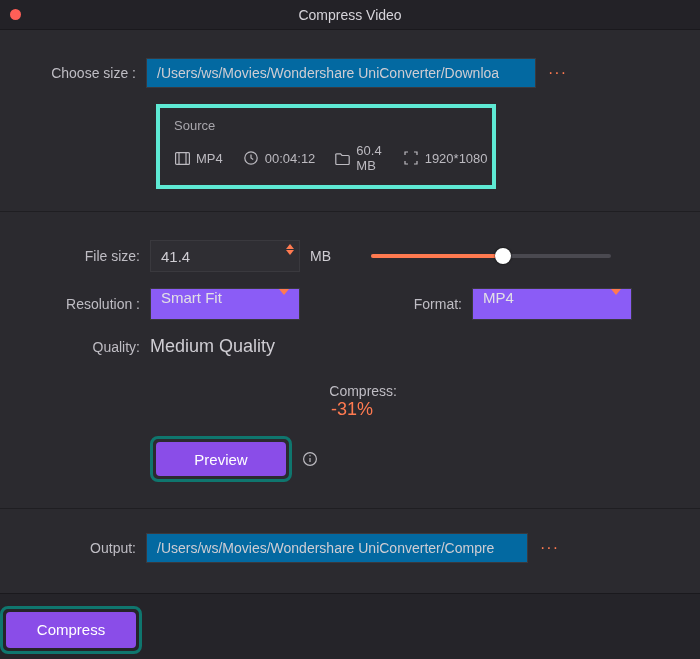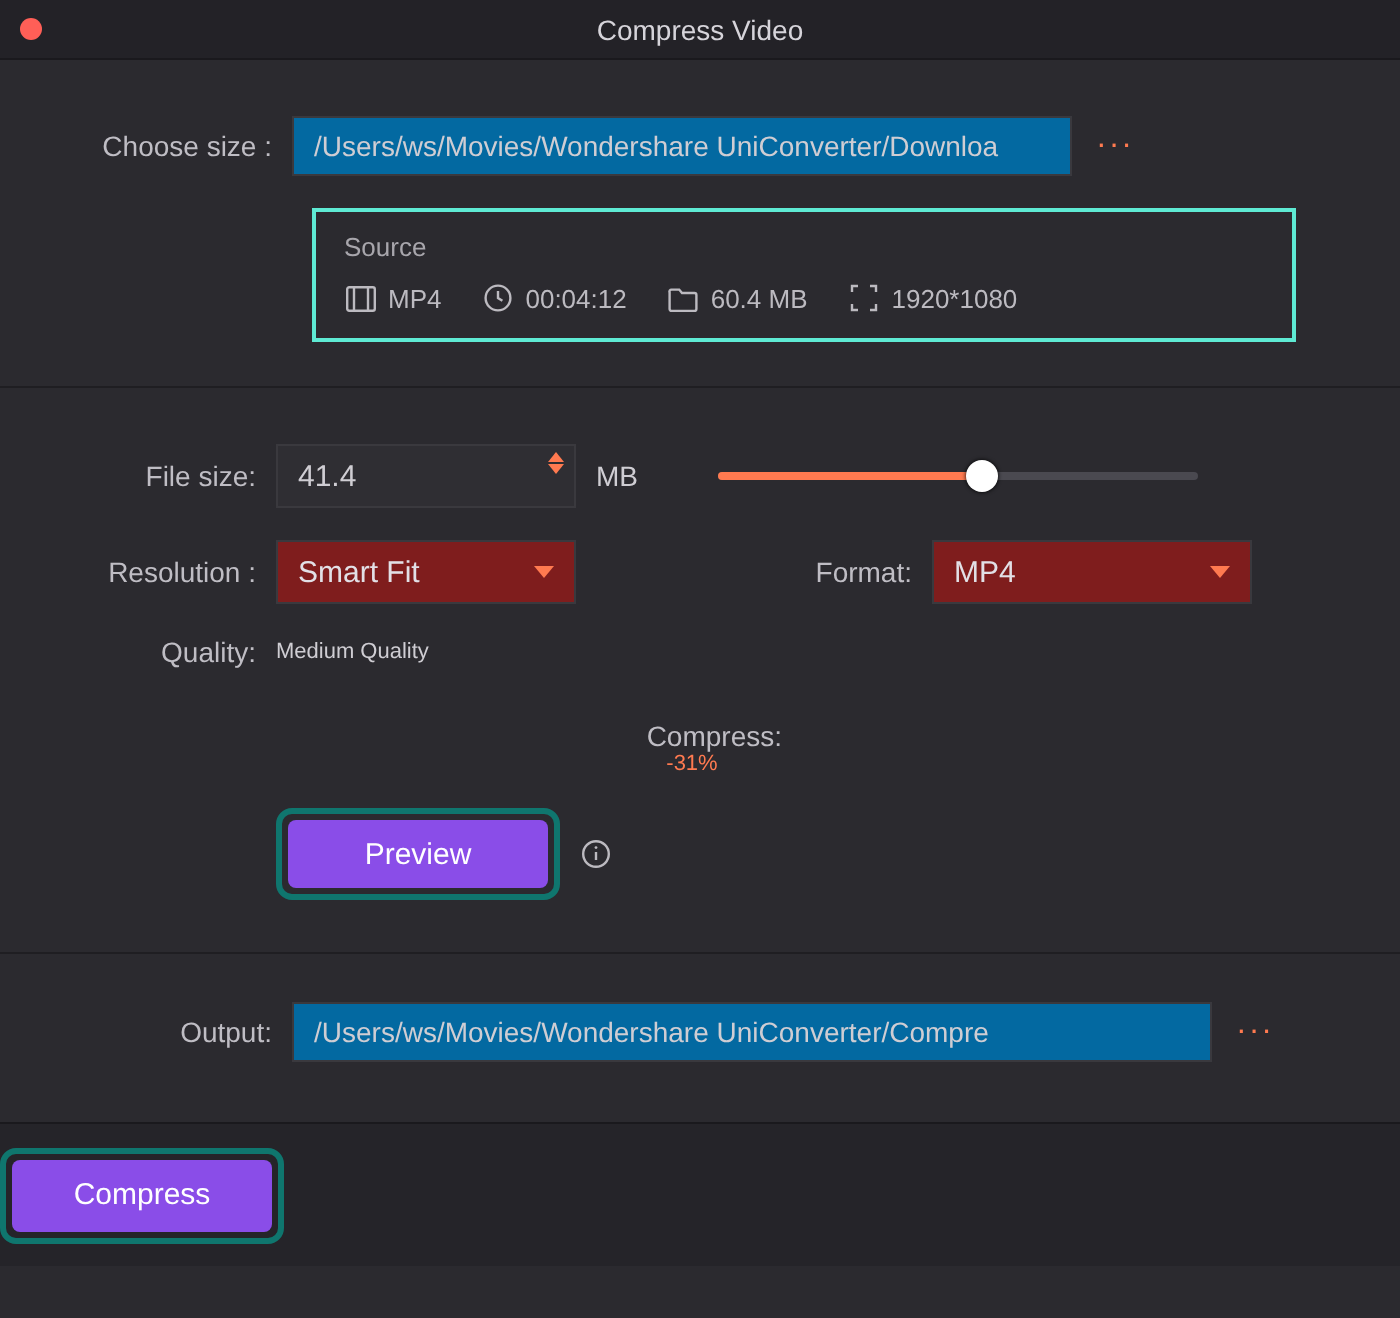--- a/index.html
+++ b/index.html
@@ -29,52 +29,52 @@
   .row { display:flex; align-items:center; margin-bottom: 16px; }
   .label { width: 110px; text-align:right; padding-right: 10px; color:#bfbdc4; font-size:14px; }
   .input-text {
     background:#0369a1; border:1px solid #3a393e; height:30px; line-height:28px;
     padding:0 10px; color:#cfcdd3; font-size:14px; white-space:nowrap; overflow:hidden;
     text-overflow: clip;
   }
 
   .more { color:#ff7a50; font-size:16px; letter-spacing:1px; margin-left:12px; cursor:pointer; }
   .source-box {
-    margin-left: 120px; width: 492px; border:2px solid #5eead4; padding:10px 14px 12px 14px;
+    margin-left: 120px; width: 340px; border:4px solid #5eead4; padding:10px 14px 12px 14px;
   }
   .source-title { font-size:13px; color:#a8a6ac; margin-bottom:10px; }
   .source-meta { display:flex; align-items:center; gap:20px; color:#bcbac0; font-size:13px;}
   .meta-item { display:flex; align-items:center; gap:6px; }
   .ico { width:16px; height:16px; display:inline-flex; align-items:center; justify-content:center; }
   .ico svg { display:block; }
 
-  .mid { padding: 28px 36px 10px 28px; }
+  .mid { padding: 28px 36px 10px 40px; }
   .stepper-wrap { position:relative; width:150px; }
   .stepper {
     background:#2f2e33; border:1px solid #3a393e; height:32px; width:150px;
     color:#cfcdd3; font-size:15px; padding:0 10px; display:flex; align-items:center;
   }
   .step-arrows { position:absolute; right:6px; top:4px; display:flex; flex-direction:column; gap:1px;}
   .arrow { width:0;height:0;border-left:4px solid transparent;border-right:4px solid transparent; cursor:pointer;}
   .arrow.up { border-bottom:5px solid #ff7a50; }
   .arrow.down { border-top:5px solid #ff7a50; }
   .unit { margin-left:10px; color:#cfcdd3; }
 
   .slider-wrap { flex:1; margin-left:40px; height:32px; display:flex; align-items:center; position:relative;}
   .track { position:relative; height:4px; background:#4a4950; border-radius:2px; width:240px; }
   .track-fill { position:absolute; height:4px; background:#ff7a50; border-radius:2px; top:0; left:0; }
   .thumb { position:absolute; width:16px; height:16px; background:#fff; border-radius:50%; top:-6px; transform:translateX(-50%); cursor:grab; box-shadow:0 0 2px #000;}
 
   .select {
-    background:#7f1d1d; border:1px solid #3a393e; height:32px; width:150px; position:relative;
-    display:flex; align-items:center; padding:0 10px; color:#e2e0e6; font-size:15px; cursor:pointer;
+    background:#8b5cf6; border:1px solid #3a393e; height:32px; width:150px; position:relative;
+    display:flex; padding:0 10px; color:#e2e0e6; font-size:15px; cursor:pointer;
   }
   .select .tri { position:absolute; right:10px; width:0;height:0;
     border-left:5px solid transparent;border-right:5px solid transparent;border-top:6px solid #ff7a50;}
-  .value { color:#cfcdd3; font-size:11px; }
+  .value { color:#cfcdd3; font-size:18px; }
   .orange { color:#ff7a50; }
 
   .two-col { display:flex; }
   .col { flex:1; display:flex; align-items:center; }
   .col .label { width:110px; }
   .col.right .label { width:90px; text-align:right; padding-right:10px;}
 
   .preview-btn {
     width: 130px; height: 34px; background:#8a4de8; border-radius:4px;
     color:#fff; font-size:15px; display:flex; align-items:center; justify-content:center;
@@ -219,21 +219,21 @@
         </svg>
     </span>
   </div>
 </div>
 
 <div class="divider"></div>
 
 <div class="output-sec">
   <div class="row" style="margin-bottom:0;">
     <div class="label">Output:</div>
-    <div class="input-text" style="width:460px">/Users/ws/Movies/Wondershare UniConverter/Compre</div>
+    <div class="input-text" style="width:382px">/Users/ws/Movies/Wondershare UniConverter/Compre</div>
     <div class="more">···</div>
   </div>
 </div>
 
 <div class="footer">
   <span class="highlight-ring">
     <button class="compress-btn">Compress</button>
   </span>
 </div>
 

